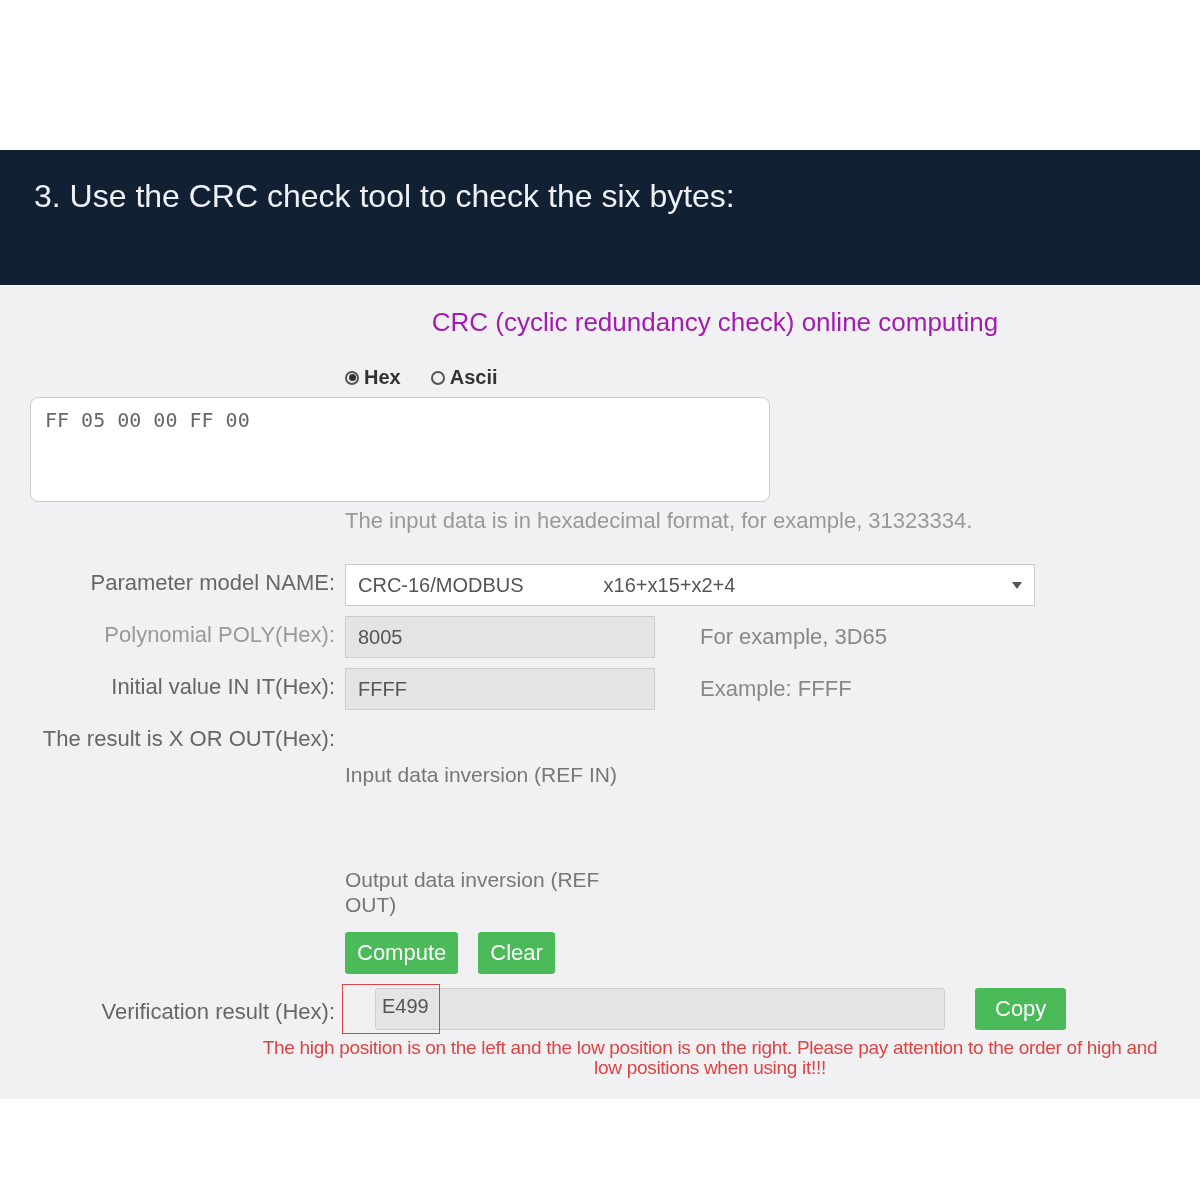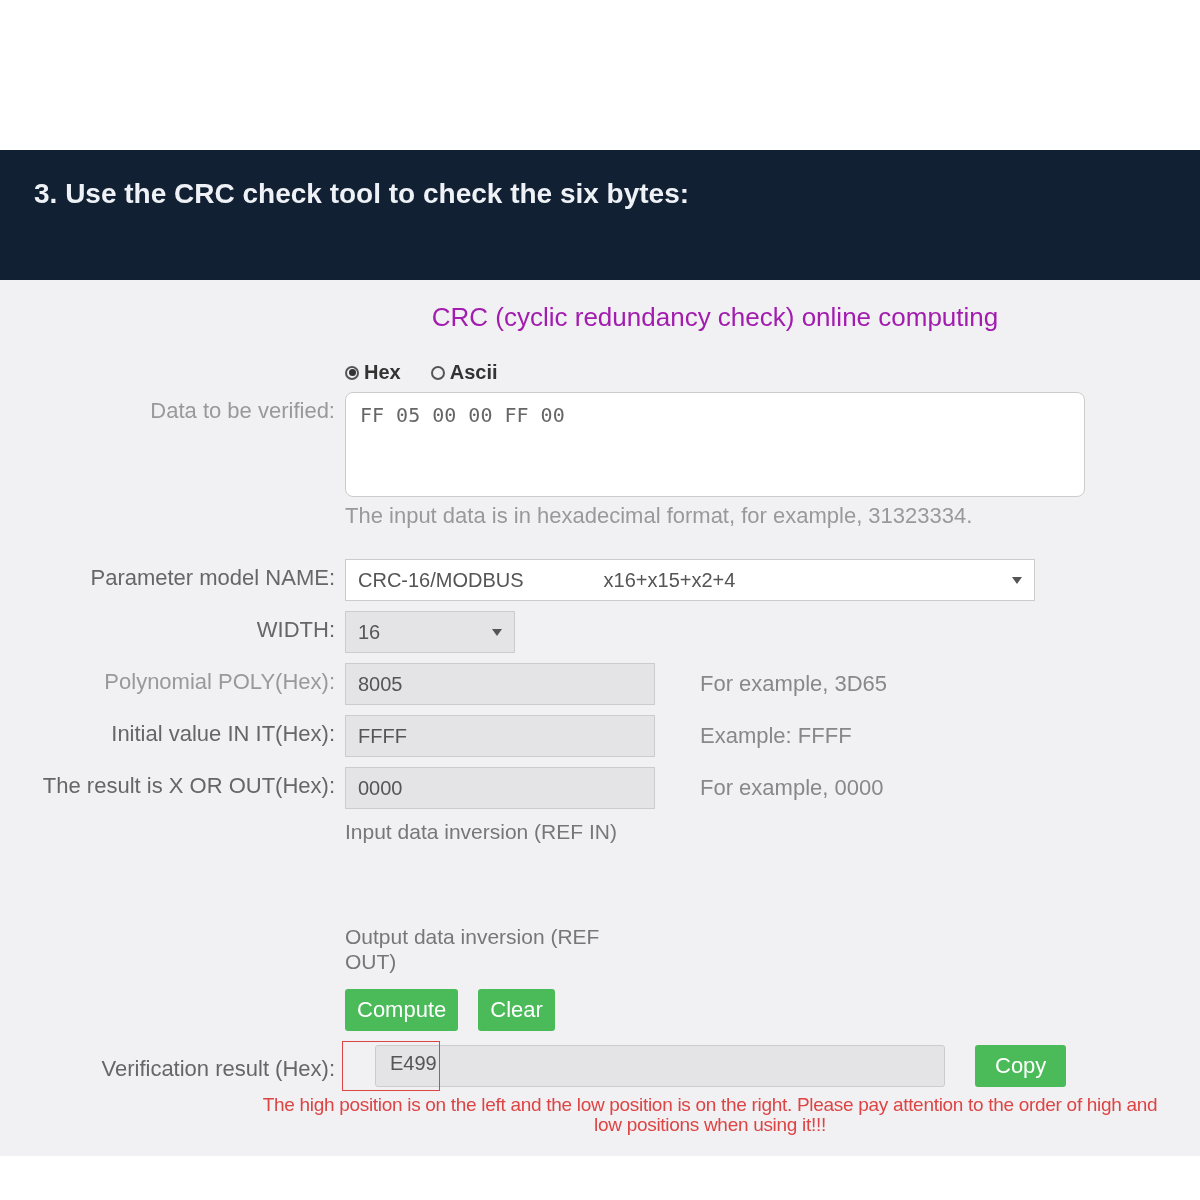--- a/index.html
+++ b/index.html
@@ -15,22 +15,22 @@
     height: 100%;
     background: #fff;
     padding-top: 150px;
   }
   .dark-band {
     background: #122033;
     padding: 28px 34px 70px 34px;
     color: #e8ebee;
   }
   .dark-band h3 {
-    font-size: 28px;
-    font-weight: 700;
+    font-size: 32px;
+    font-weight: 400;
     color: #eef1f5;
   }
   .panel {
     background: #f1f1f3;
     margin: 0 auto;
     width: 100%;
     padding: 22px 30px 20px 30px;
     color: #666;
   }
   .panel-title {
@@ -118,21 +118,21 @@
     justify-content: flex-start;
   }
   .select-narrow { width: 170px; }
   .input-mid { width: 310px; }
   .result-input {
     width: 570px;
     background:#e4e4e6;
     border:1px solid #ccc;
     height:42px;
     border-radius:3px;
-    padding:6px 14px;
+    padding:6px 6px;
     font-size:20px;
     color:#555;
   }
   .caret {
     width: 0; height: 0;
     border-left: 5px solid transparent;
     border-right: 5px solid transparent;
     border-top: 7px solid #555;
   }
   .example-text {
@@ -209,47 +209,37 @@
         <span class="radio-dot checked"></span>
         <span>Hex</span>
       </div>
       <div class="radio-item">
         <span class="radio-dot"></span>
         <span>Ascii</span>
       </div>
     </div>
 
     <div class="row">
-      <div class="label-col">Data to be verified:</div>
       <div class="field-col">
         <textarea class="data-input" style="">FF 05 00 00 FF 00</textarea>
       </div>
     </div>
     <div class="hint">The input data is in hexadecimal format, for example, 31323334.</div>
 
     <div class="row param-row">
       <div class="label-col dark">Parameter model NAME:</div>
       <div class="field-col">
         <div class="select-box select-wide">
           <span>CRC-16/MODBUS</span>
           <span class="poly-text">x16+x15+x2+4</span>
           <span style="margin-left:auto" class="caret"></span>
         </div>
       </div>
     </div>
 
-    <div class="row param-row">
-      <div class="label-col dark">WIDTH:</div>
-      <div class="field-col">
-        <div class="select-box select-narrow">
-          <span>16</span>
-          <span class="caret"></span>
-        </div>
-      </div>
-    </div>
 
     <div class="row param-row">
       <div class="label-col">Polynomial POLY(Hex):</div>
       <div class="field-col">
         <div class="input-box input-mid">
           <span>8005</span>
         </div>
         <span class="example-text">For example, 3D65</span>
       </div>
     </div>
@@ -259,26 +249,20 @@
       <div class="field-col">
         <div class="input-box input-mid">
           <span>FFFF</span>
         </div>
         <span class="example-text">Example: FFFF</span>
       </div>
     </div>
 
     <div class="row param-row">
       <div class="label-col dark" style="width:315px">The result is X OR OUT(Hex):</div>
-      <div class="field-col">
-        <div class="input-box input-mid">
-          <span>0000</span>
-        </div>
-        <span class="example-text">For example, 0000</span>
-      </div>
     </div>
 
     <div class="inv-row">
       <div class="col">Input data inversion (REF IN)</div>
       <div class="col">Output data inversion (REF OUT)</div>
     </div>
 
     <div class="btn-row">
       <button class="btn">Compute</button>
       <button class="btn">Clear</button>

